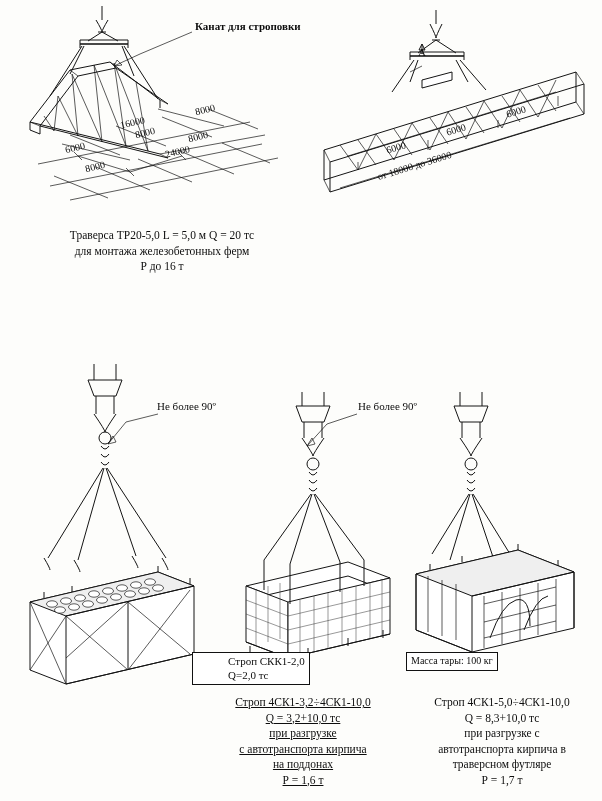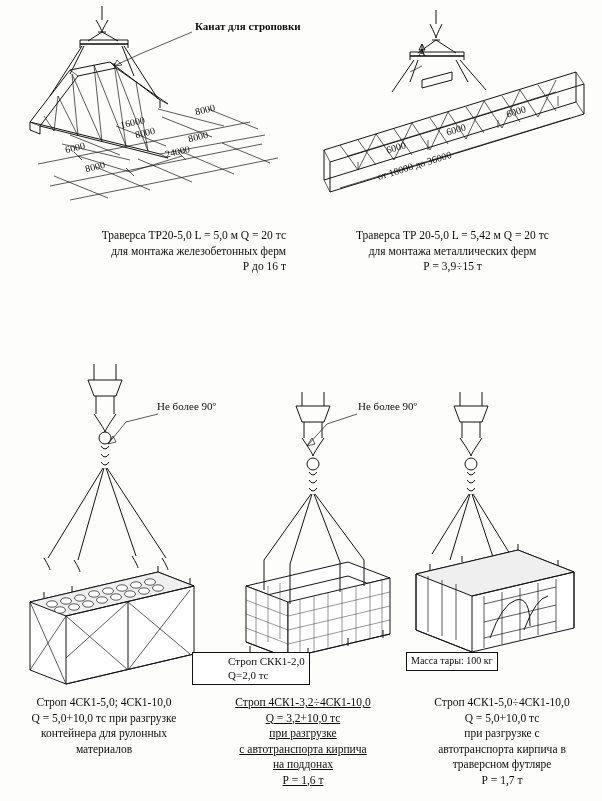--- a/index.html
+++ b/index.html
@@ -177,27 +177,24 @@
       <path class="dim" d="M22 178 L252 108"></path>
     </svg>
 
     <div class="lbl" style="left:100px; top:36px; font-size:11px;">А</div>
     <div class="lbl" style="left:188px; top:96px; transform:rotate(-17deg); font-size:10px;">6000</div>
     <div class="lbl" style="left:128px; top:114px; transform:rotate(-17deg); font-size:10px;">6000</div>
     <div class="lbl" style="left:68px; top:132px; transform:rotate(-17deg); font-size:10px;">6000</div>
     <div class="lbl" style="left:58px; top:150px; transform:rotate(-17deg); font-size:10px;">от 18000 до 36000</div>
   </div>
 
-  <div class="cap" style="left:6px; top:228px; width:280px;text-align:right;">Траверса ТР20-5,0  L = 5,0 м   Q = 20 тс
+  <div class="cap" style="left:22px; top:228px; width:280px;">Траверса ТР20-5,0  L = 5,0 м   Q = 20 тс
 для монтажа железобетонных ферм
 Р до 16 т</div>
 
-  <div class="cap" style="left:310px; top:228px; width:285px;">Траверса ТР 20-5,0  L = 5,42 м  Q = 20 тс
-для монтажа металлических ферм
-Р = 3,9÷15 т</div>
 
   <div class="fig" style="left:8px; top:358px; width:205px; height:330px;">
     <svg width="205" height="330" viewBox="0 0 205 330" aria-hidden="true">
 
       <path class="ln" d="M86 6 L86 22 M108 6 L108 22"></path>
       <path class="ln" d="M80 22 L114 22 L108 38 L86 38 Z"></path>
       <path class="ln" d="M88 38 L88 56 M106 38 L106 56"></path>
       <path class="ln" d="M86 56 q11 16 11 18 q0 -2 11 -18"></path>
 
       <circle class="ln" cx="97" cy="80" r="6"></circle>
@@ -334,32 +331,28 @@
 
       <path class="ln" d="M18 184 L18 240 M176 182 L176 238"></path>
       <path class="ln" d="M18 240 L74 262"></path>
 
       <path class="ln" d="M32 180 l0 -6 M64 172 l0 -6 M120 160 l0 -6 M160 176 l0 -6"></path>
     </svg>
   </div>
 
   <div class="lbl boxed" style="left:406px; top:652px; font-size:10px;">Масса тары: 100 кг</div>
 
-  <div class="cap" style="left:6px; top:695px; width:196px;">Строп 4СК1-5,0; 4СК1-10,0
-Q = 5,0+10,0 тс при разгрузке
-контейнера для рулонных
-материалов</div>
 
   <div class="cap" style="left:204px; top:695px; width:198px;text-decoration:underline;">Строп 4СК1-3,2÷4СК1-10,0
 Q = 3,2+10,0 тс
 при разгрузке
 с автотранспорта кирпича
 на поддонах
 Р = 1,6 т</div>
 
   <div class="cap" style="left:404px; top:695px; width:196px;">Строп 4СК1-5,0÷4СК1-10,0
-Q = 5,0+10,0 тс
+Q = 8,3+10,0 тс
 при разгрузке с
 автотранспорта кирпича в
 траверсном футляре
 Р = 1,7 т</div>
 
 </div>
 
 </body></html>

